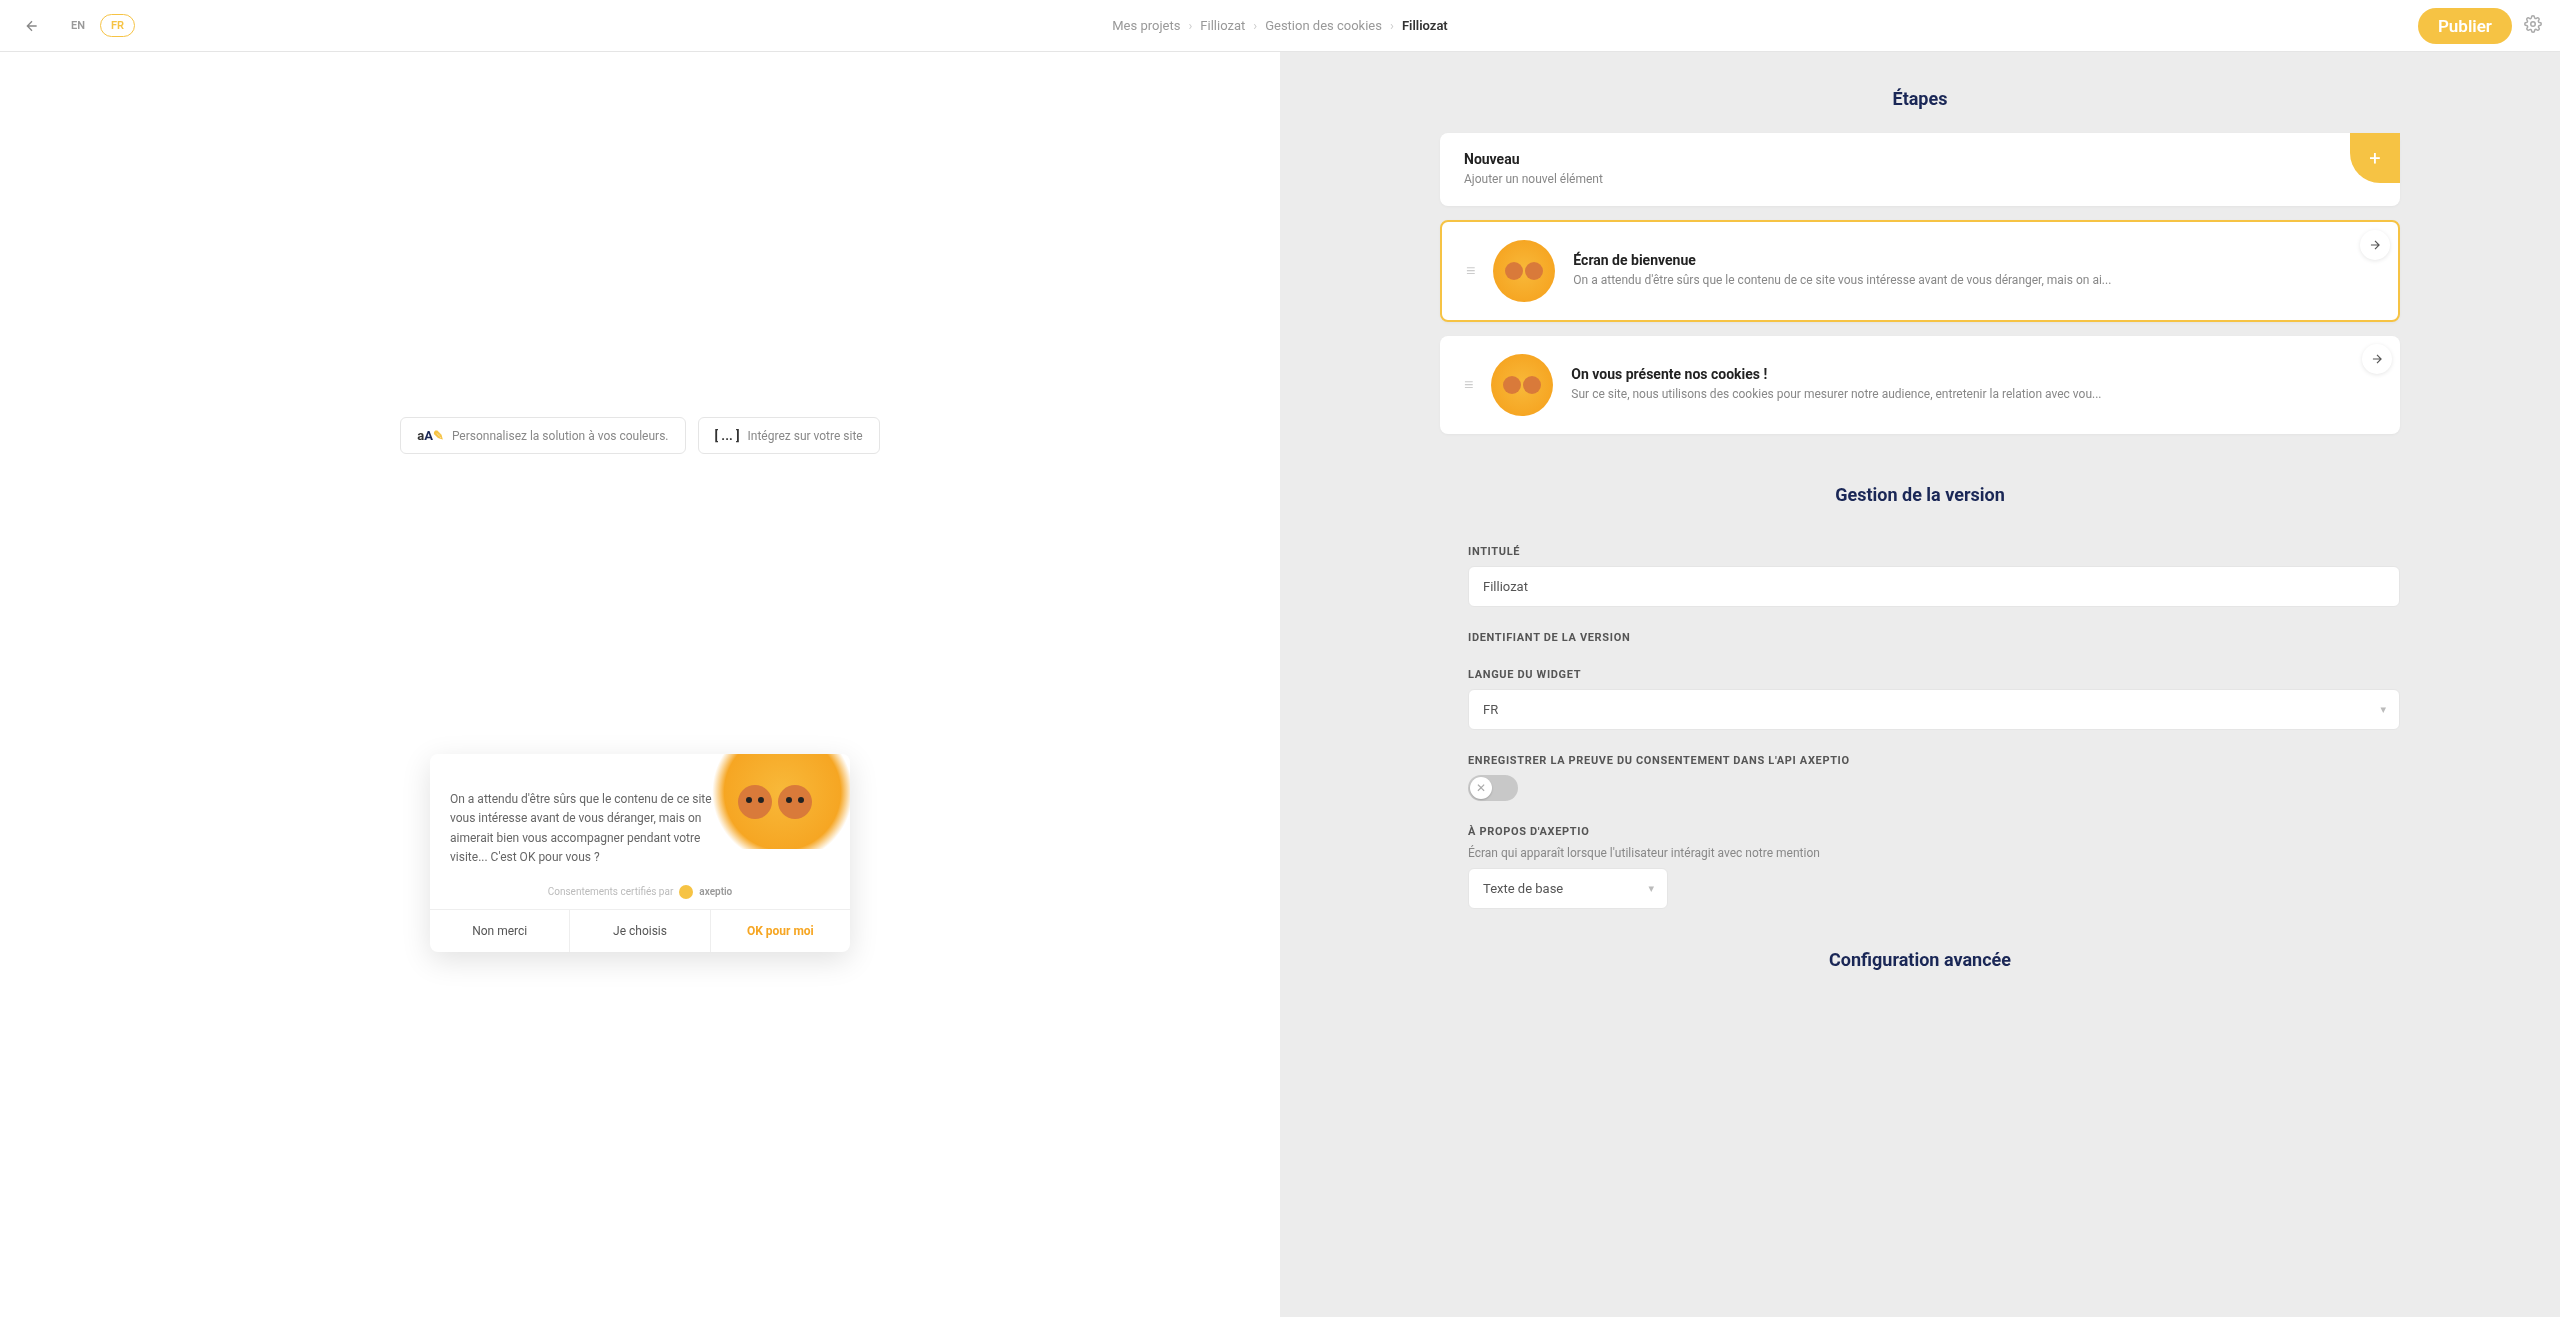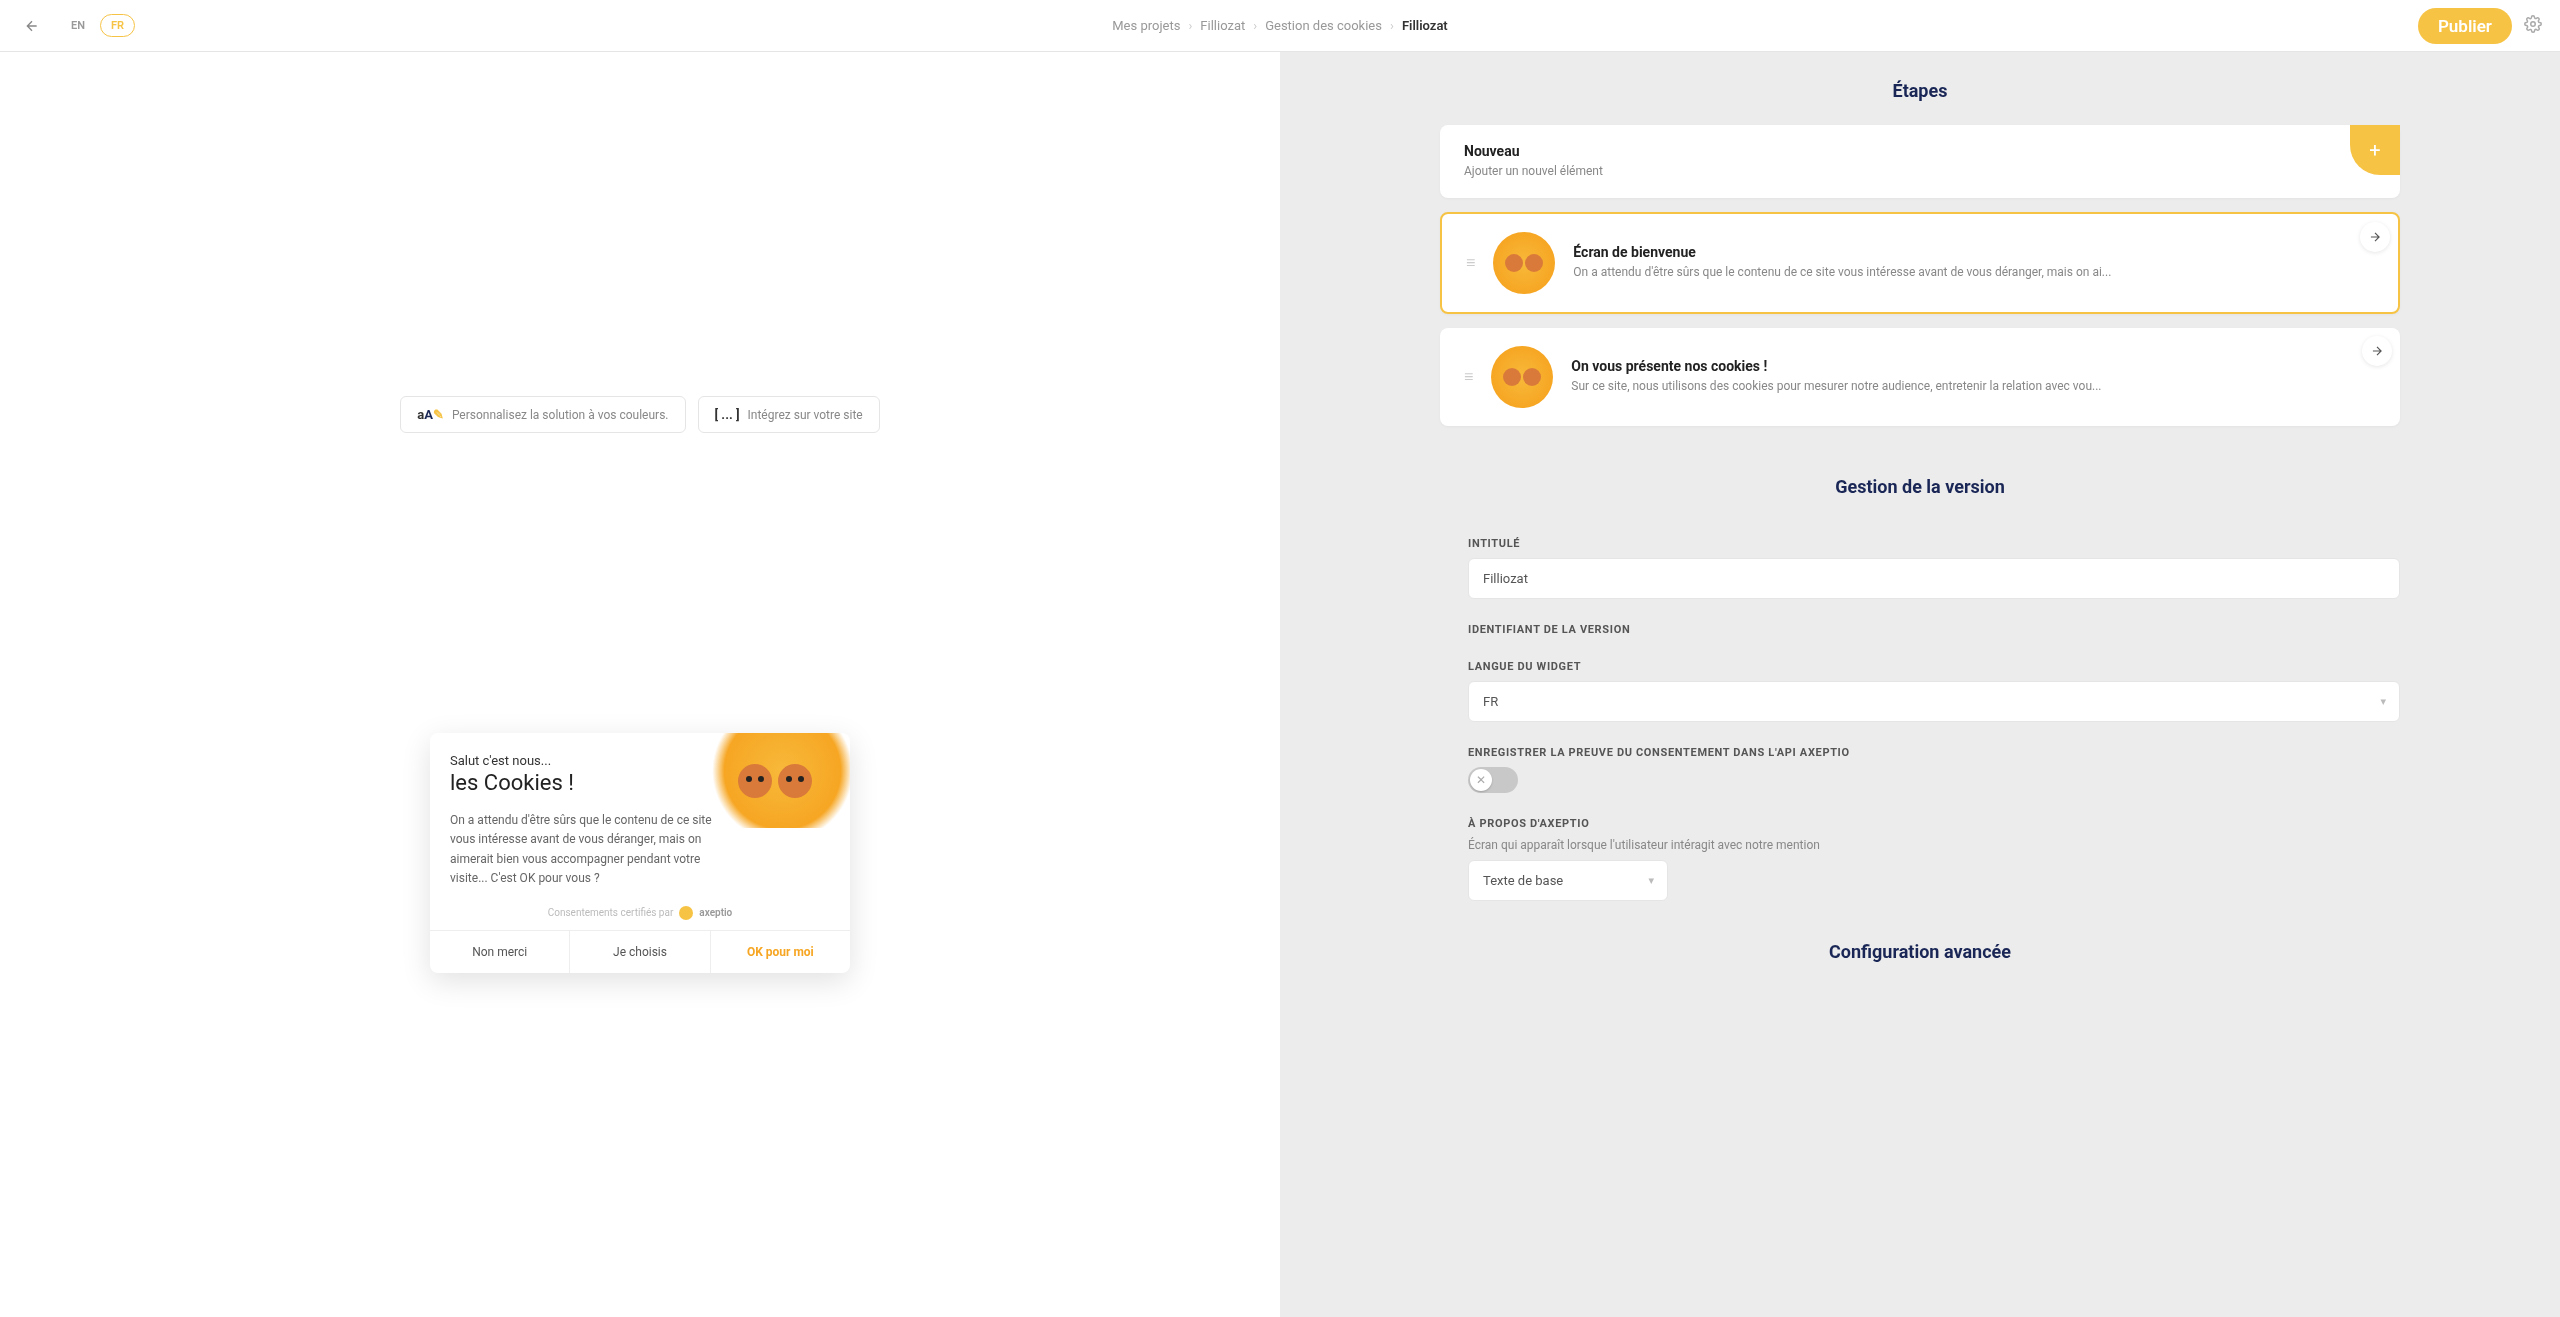--- a/index.html
+++ b/index.html
@@ -46,21 +46,21 @@
 .illus-face::after { right:8px; }
 .cookie-body { padding: 6px 20px 12px 20px; font-size: 12px; color: #666; line-height: 1.6; max-width: 310px; }
 .cookie-cert { text-align: center; font-size: 10px; color: #bbb; padding: 6px 0 10px; display:flex; align-items:center; justify-content:center; gap:6px; }
 .cert-badge { width:14px; height:14px; border-radius:50%; background:#f6c344; display:inline-block; }
 .cert-brand { color: #999; font-weight:600; }
 .cookie-actions { display: flex; border-top: 1px solid #eee; }
 .cookie-btn { flex: 1; padding: 14px 0; text-align: center; font-size: 12px; color: #555; border-right: 1px solid #eee; cursor: pointer; }
 .cookie-btn:last-child { border-right: none; color: #f6a623; font-weight: 700; }
 
 
-.right-inner { padding: 16px 0 100px; }
+.right-inner { padding: 24px 0 100px; }
 .section-title { text-align: center; font-size: 18px; font-weight: 700; color: #1a2756; margin: 12px 0 24px; }
 .steps { width: 75%; margin: 0 auto; display: flex; flex-direction: column; gap: 14px; }
 .step-card { background: #fff; border-radius: 8px; padding: 18px 24px; position: relative; box-shadow: 0 1px 3px rgba(0,0,0,0.04); }
 .step-card.new { cursor: pointer; }
 .step-card.new .plus { position: absolute; right: 0; top: 0; width: 50px; height: 50px; background: #f6c344; border-bottom-left-radius: 30px; display:flex; align-items:center; justify-content:center; color:#fff; font-size:20px; }
 .step-card.active { border: 2px solid #f6c344; }
 .step-card .card-row { display: flex; align-items: center; gap: 18px; }
 .drag-handle { color: #ccc; font-size: 16px; cursor: grab; }
 .step-avatar { width: 62px; height: 62px; border-radius: 50%; background: radial-gradient(circle, #f8b93a 0%, #f6a623 70%); flex-shrink:0; display:flex; align-items:center; justify-content:center; gap:2px; }
 .step-avatar .mini-face { width:18px; height:18px; border-radius:50%; background:#d97a3a; }
@@ -134,24 +134,20 @@
         </div>
         <div class="chip">
           <span class="chip-icon">[ ... ]</span>
           <span>Intégrez sur votre site</span>
         </div>
       </div>
 
       <div class="widget-wrap">
         <div class="cookie-widget">
           <div class="cookie-header">
-            <div class="cookie-text">
-              <div class="cookie-greeting">Salut c'est nous...</div>
-              <div class="cookie-title">les Cookies !</div>
-            </div>
             <div class="cookie-illus">
               <div class="illus-face"></div>
                 <div class="illus-face"></div>
             </div>
           </div>
           <div class="cookie-body">On a attendu d'être sûrs que le contenu de ce site vous intéresse avant de vous déranger, mais on aimerait bien vous accompagner pendant votre visite... C'est OK pour vous ?</div>
           <div class="cookie-cert">
             <span>Consentements certifiés par</span>
             <span class="cert-badge"></span>
             <span class="cert-brand">axeptio</span>

